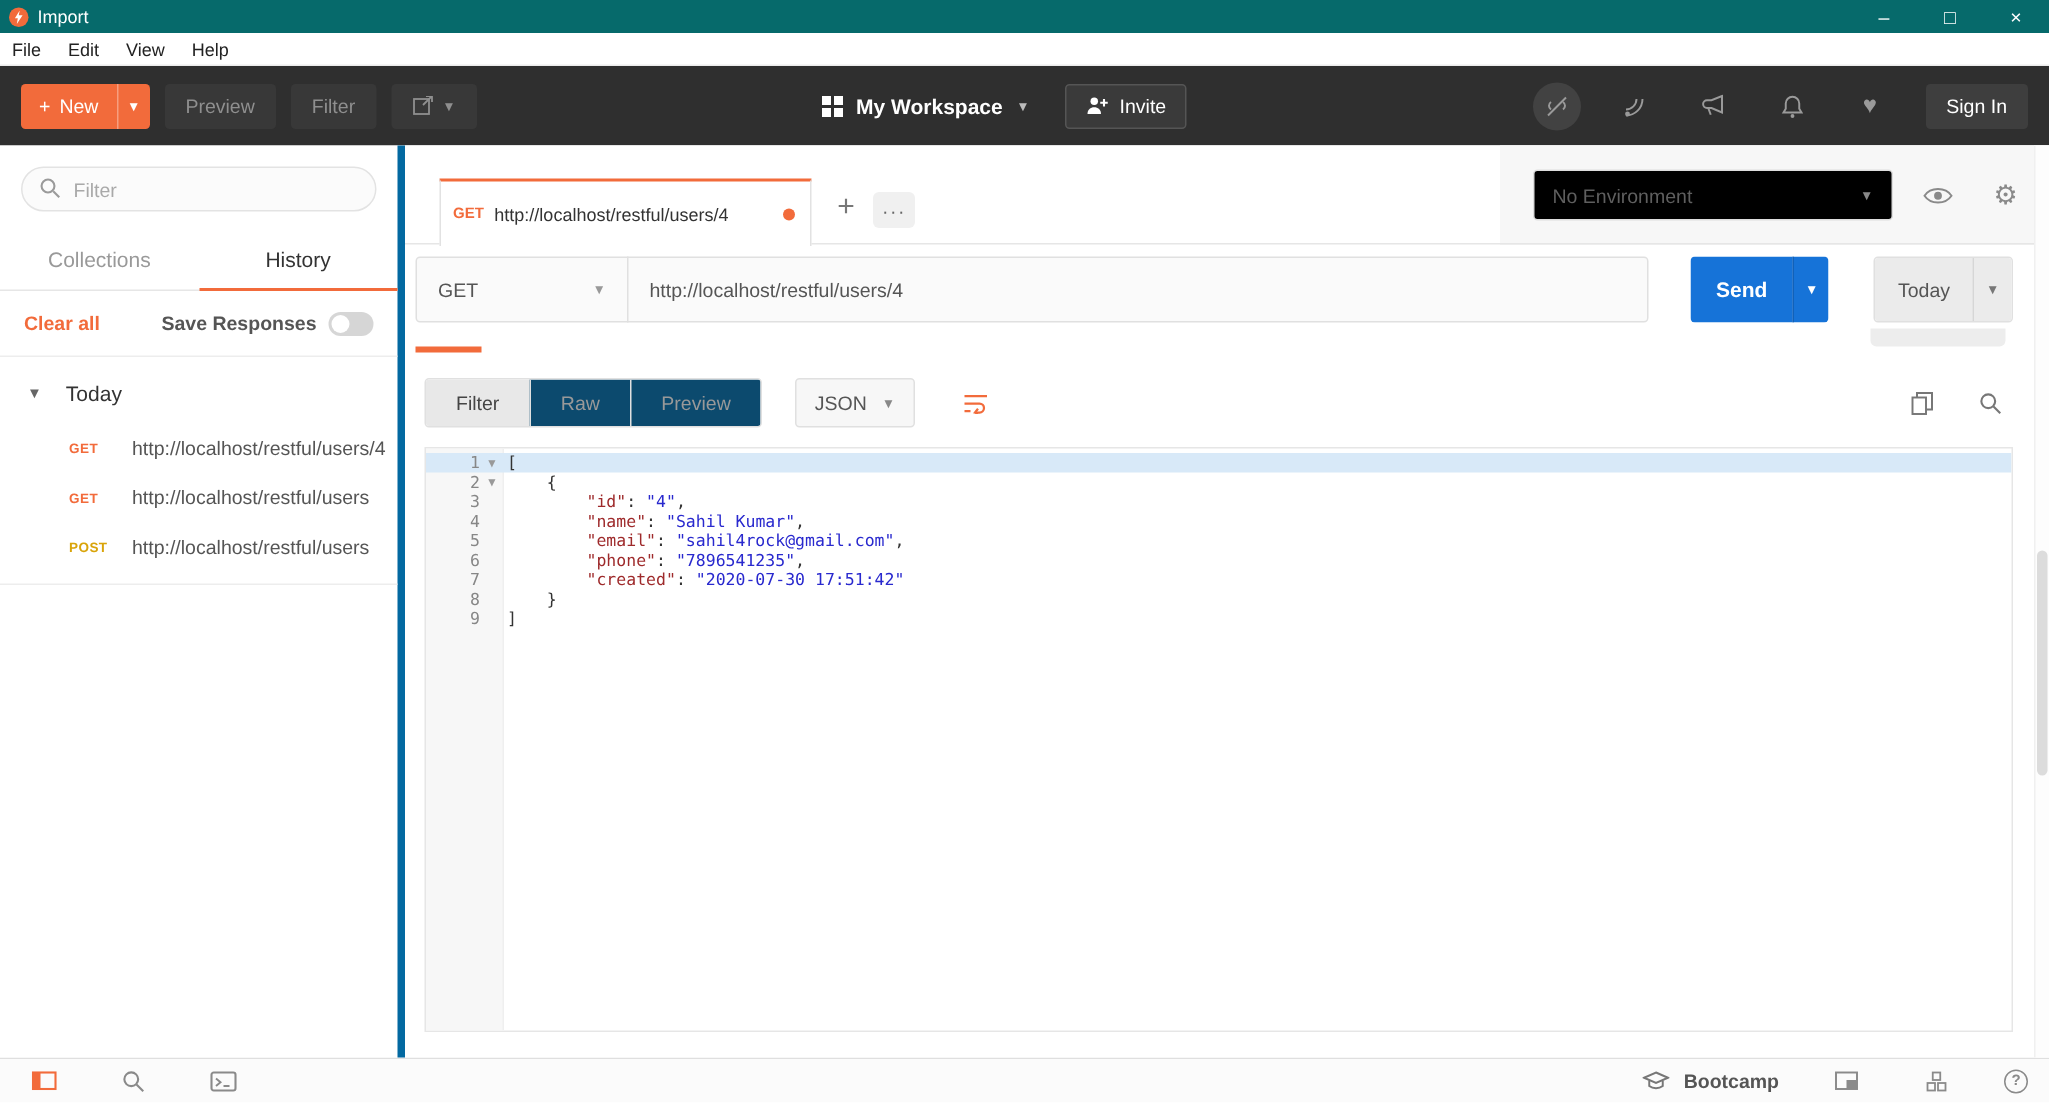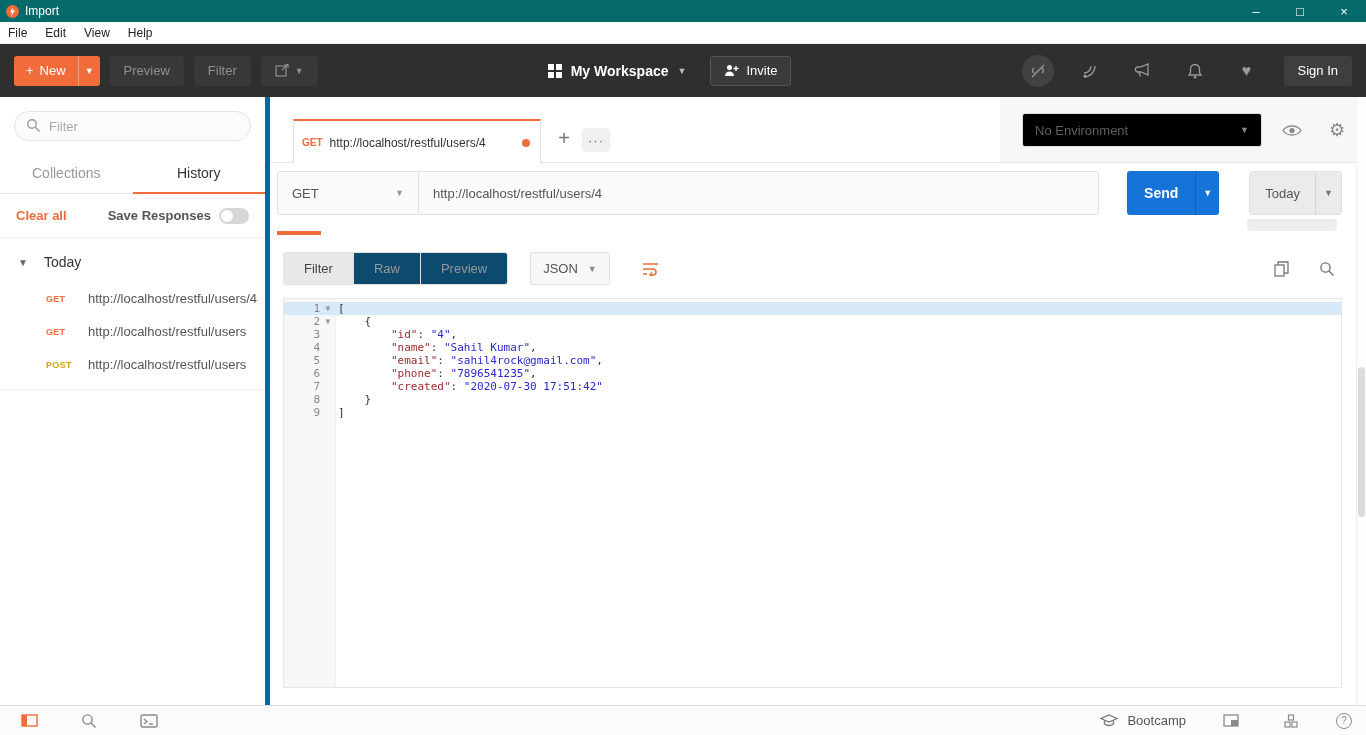--- a/index.html
+++ b/index.html
@@ -110,21 +110,21 @@
   .code-row { display:flex; height:13px; line-height:13px; position:relative; }
   .code-row.hl { background:var(--hl,#D8E9F8); }
   .code-row .gut { width:36px; text-align:right; color:#878787; flex:0 0 auto; }
   .code-row .fold { width:16px; text-align:center; color:#999; font-size:8px; flex:0 0 auto; }
   .code-row .code { white-space:pre; padding-left:2px; color:#333; }
   .t-p { color:#333; }
   .t-k { color:var(--jkey,#9E2A2B); }
   .t-s { color:var(--jstr,#2929CE); }
 
   
-  .statusbar { height:30px; border-top:1px solid #dfdfdf; background:#fbfbfb; display:flex; align-items:center; padding:0 14px; }
+  .statusbar { height:30px; border-top:1px solid #dfdfdf; background:#fbfbfb; display:flex; align-items:center; padding:0 14px;font-weight:bold; }
   .sb-left { display:flex; align-items:center; gap:30px; }
   .sb-right { margin-left:auto; display:flex; align-items:center; gap:30px; }
   .bootcamp { display:flex; align-items:center; gap:9px; font-size:13px; color:#555; }
   .help-circle { width:16px; height:16px; border:1px solid #8a8a8a; border-radius:50%; color:#8a8a8a; font-size:10px; display:flex; align-items:center; justify-content:center; }
 
   
   .app-scroll { position:absolute; right:0; top:97px; bottom:30px; width:10px; background:#fdfdfd; border-left:1px solid #f0f0f0; }
   .app-scroll .thumb { position:absolute; left:1px; right:1px; top:270px; height:150px; background:#dcdcdc; border-radius:4px; }
 
   svg.ic { display:block; }

